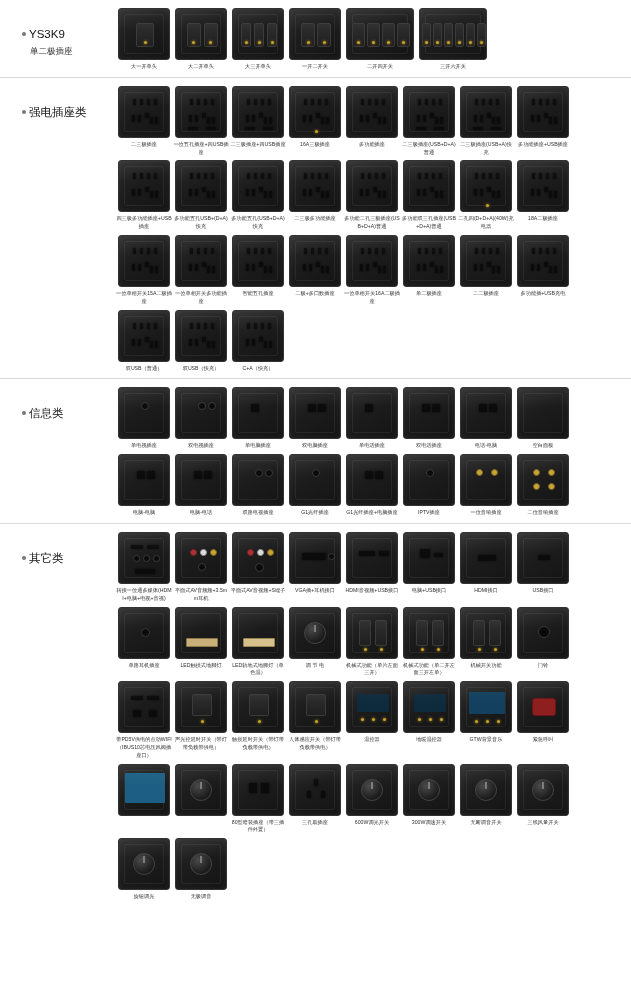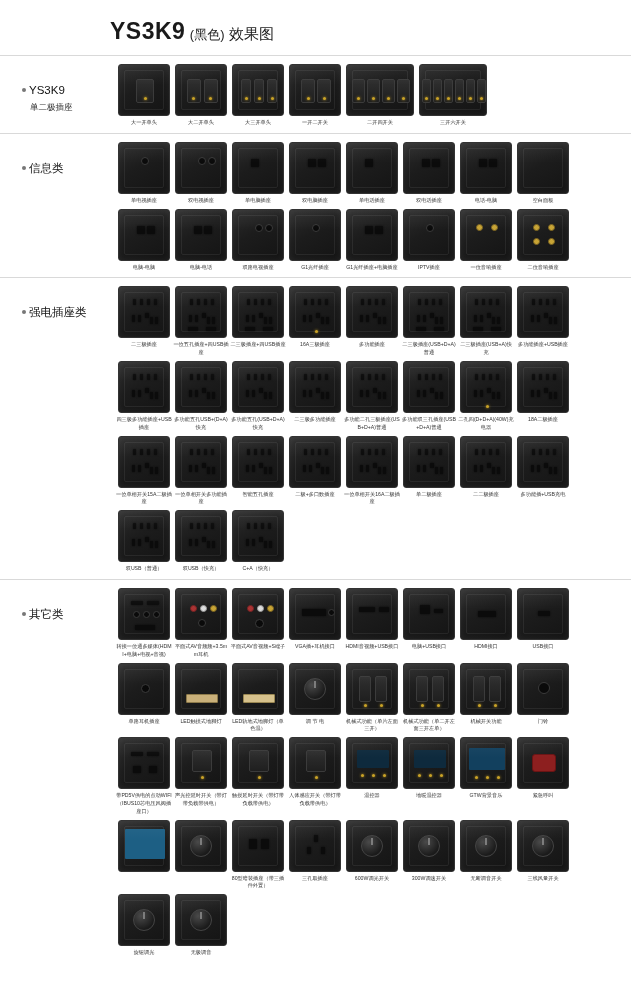--- a/index.html
+++ b/index.html
@@ -160,25 +160,20 @@
   .rca.white { background:#ddd; border-color:#999; }
   .smallbar {
     position:absolute; background:#202020; border:1px solid #3a3a3a; border-radius:1px;
   }
 </style>
 </head>
 <body>
 
 <div class="page">
 
-  <div class="header">
-    <span class="title-main">YS3K9</span>
-    <span class="title-sub">(黑色)</span>
-    <span class="title-tail">效果图</span>
-  </div>
 
   <div id="sections-root">
       <div class="section">
         <div class="sec-label"><span class="dot"></span><span class="l1">YS3K9</span><span class="l2">单二极插座</span></div>
         <div class="grid">
           <div class="cell">
             <div class="plate">
               <div class="face"></div>
               <div class="rocker" style="left:17px;top:14px;width:18px;height:24px"></div>
               <div class="led" style="left:24.5px;top:32px"></div>
@@ -245,20 +240,440 @@
               <div class="rocker" style="left:46px;top:14px;width:9px;height:24px"></div>
               <div class="led" style="left:49px;top:32px"></div>
               <div class="rocker" style="left:57px;top:14px;width:9px;height:24px"></div>
               <div class="led" style="left:60px;top:32px"></div>
             </div>
             <div class="caption">三开六开关</div>
           </div>
         </div>
       </div>
       <div class="section">
+        <div class="sec-label"><span class="dot"></span><span class="l1">强电插座类</span></div>
+        <div class="grid">
+          <div class="cell">
+            <div class="plate">
+              <div class="face"></div>
+              <div class="hole" style="left:14px;top:12px;width:3px;height:6px"></div>
+              <div class="hole" style="left:21px;top:12px;width:3px;height:6px"></div>
+              <div class="hole" style="left:28px;top:12px;width:3px;height:6px"></div>
+              <div class="hole" style="left:35px;top:12px;width:3px;height:6px"></div>
+              <div class="hole" style="left:13px;top:28px;width:3px;height:7px"></div>
+              <div class="hole" style="left:19px;top:28px;width:3px;height:7px"></div>
+              <div class="hole" style="left:26px;top:26px;width:3.5px;height:5px"></div>
+              <div class="hole" style="left:31px;top:30px;width:3px;height:7px"></div>
+              <div class="hole" style="left:36px;top:30px;width:3px;height:7px"></div>
+            </div>
+            <div class="caption">二三极插座</div>
+          </div>
+          <div class="cell">
+            <div class="plate">
+              <div class="face"></div>
+              <div class="hole" style="left:14px;top:12px;width:3px;height:6px"></div>
+              <div class="hole" style="left:21px;top:12px;width:3px;height:6px"></div>
+              <div class="hole" style="left:28px;top:12px;width:3px;height:6px"></div>
+              <div class="hole" style="left:35px;top:12px;width:3px;height:6px"></div>
+              <div class="hole" style="left:13px;top:28px;width:3px;height:7px"></div>
+              <div class="hole" style="left:19px;top:28px;width:3px;height:7px"></div>
+              <div class="hole" style="left:26px;top:26px;width:3.5px;height:5px"></div>
+              <div class="hole" style="left:31px;top:30px;width:3px;height:7px"></div>
+              <div class="hole" style="left:36px;top:30px;width:3px;height:7px"></div>
+              <div class="hole" style="left:12px;top:40px;width:10px;height:3.5px"></div>
+              <div class="hole" style="left:30px;top:40px;width:10px;height:3.5px"></div>
+            </div>
+            <div class="caption">一位五孔插座+四USB插座</div>
+          </div>
+          <div class="cell">
+            <div class="plate">
+              <div class="face"></div>
+              <div class="hole" style="left:14px;top:12px;width:3px;height:6px"></div>
+              <div class="hole" style="left:21px;top:12px;width:3px;height:6px"></div>
+              <div class="hole" style="left:28px;top:12px;width:3px;height:6px"></div>
+              <div class="hole" style="left:35px;top:12px;width:3px;height:6px"></div>
+              <div class="hole" style="left:13px;top:28px;width:3px;height:7px"></div>
+              <div class="hole" style="left:19px;top:28px;width:3px;height:7px"></div>
+              <div class="hole" style="left:26px;top:26px;width:3.5px;height:5px"></div>
+              <div class="hole" style="left:31px;top:30px;width:3px;height:7px"></div>
+              <div class="hole" style="left:36px;top:30px;width:3px;height:7px"></div>
+              <div class="hole" style="left:12px;top:40px;width:10px;height:3.5px"></div>
+              <div class="hole" style="left:30px;top:40px;width:10px;height:3.5px"></div>
+            </div>
+            <div class="caption">二三极插座+四USB插座</div>
+          </div>
+          <div class="cell">
+            <div class="plate">
+              <div class="face"></div>
+              <div class="hole" style="left:14px;top:12px;width:3px;height:6px"></div>
+              <div class="hole" style="left:21px;top:12px;width:3px;height:6px"></div>
+              <div class="hole" style="left:28px;top:12px;width:3px;height:6px"></div>
+              <div class="hole" style="left:35px;top:12px;width:3px;height:6px"></div>
+              <div class="hole" style="left:13px;top:28px;width:3px;height:7px"></div>
+              <div class="hole" style="left:19px;top:28px;width:3px;height:7px"></div>
+              <div class="hole" style="left:26px;top:26px;width:3.5px;height:5px"></div>
+              <div class="hole" style="left:31px;top:30px;width:3px;height:7px"></div>
+              <div class="hole" style="left:36px;top:30px;width:3px;height:7px"></div>
+              <div class="led" style="left:25px;top:43px"></div>
+            </div>
+            <div class="caption">16A三极插座</div>
+          </div>
+          <div class="cell">
+            <div class="plate">
+              <div class="face"></div>
+              <div class="hole" style="left:14px;top:12px;width:3px;height:6px"></div>
+              <div class="hole" style="left:21px;top:12px;width:3px;height:6px"></div>
+              <div class="hole" style="left:28px;top:12px;width:3px;height:6px"></div>
+              <div class="hole" style="left:35px;top:12px;width:3px;height:6px"></div>
+              <div class="hole" style="left:13px;top:28px;width:3px;height:7px"></div>
+              <div class="hole" style="left:19px;top:28px;width:3px;height:7px"></div>
+              <div class="hole" style="left:26px;top:26px;width:3.5px;height:5px"></div>
+              <div class="hole" style="left:31px;top:30px;width:3px;height:7px"></div>
+              <div class="hole" style="left:36px;top:30px;width:3px;height:7px"></div>
+            </div>
+            <div class="caption">多功能插座</div>
+          </div>
+          <div class="cell">
+            <div class="plate">
+              <div class="face"></div>
+              <div class="hole" style="left:14px;top:12px;width:3px;height:6px"></div>
+              <div class="hole" style="left:21px;top:12px;width:3px;height:6px"></div>
+              <div class="hole" style="left:28px;top:12px;width:3px;height:6px"></div>
+              <div class="hole" style="left:35px;top:12px;width:3px;height:6px"></div>
+              <div class="hole" style="left:13px;top:28px;width:3px;height:7px"></div>
+              <div class="hole" style="left:19px;top:28px;width:3px;height:7px"></div>
+              <div class="hole" style="left:26px;top:26px;width:3.5px;height:5px"></div>
+              <div class="hole" style="left:31px;top:30px;width:3px;height:7px"></div>
+              <div class="hole" style="left:36px;top:30px;width:3px;height:7px"></div>
+              <div class="hole" style="left:12px;top:40px;width:10px;height:3.5px"></div>
+              <div class="hole" style="left:30px;top:40px;width:10px;height:3.5px"></div>
+            </div>
+            <div class="caption">二三极插座(USB+D+A)普通</div>
+          </div>
+          <div class="cell">
+            <div class="plate">
+              <div class="face"></div>
+              <div class="hole" style="left:14px;top:12px;width:3px;height:6px"></div>
+              <div class="hole" style="left:21px;top:12px;width:3px;height:6px"></div>
+              <div class="hole" style="left:28px;top:12px;width:3px;height:6px"></div>
+              <div class="hole" style="left:35px;top:12px;width:3px;height:6px"></div>
+              <div class="hole" style="left:13px;top:28px;width:3px;height:7px"></div>
+              <div class="hole" style="left:19px;top:28px;width:3px;height:7px"></div>
+              <div class="hole" style="left:26px;top:26px;width:3.5px;height:5px"></div>
+              <div class="hole" style="left:31px;top:30px;width:3px;height:7px"></div>
+              <div class="hole" style="left:36px;top:30px;width:3px;height:7px"></div>
+              <div class="hole" style="left:12px;top:40px;width:10px;height:3.5px"></div>
+              <div class="hole" style="left:30px;top:40px;width:10px;height:3.5px"></div>
+            </div>
+            <div class="caption">二三极插座(USB+A)快充</div>
+          </div>
+          <div class="cell">
+            <div class="plate">
+              <div class="face"></div>
+              <div class="hole" style="left:14px;top:12px;width:3px;height:6px"></div>
+              <div class="hole" style="left:21px;top:12px;width:3px;height:6px"></div>
+              <div class="hole" style="left:28px;top:12px;width:3px;height:6px"></div>
+              <div class="hole" style="left:35px;top:12px;width:3px;height:6px"></div>
+              <div class="hole" style="left:13px;top:28px;width:3px;height:7px"></div>
+              <div class="hole" style="left:19px;top:28px;width:3px;height:7px"></div>
+              <div class="hole" style="left:26px;top:26px;width:3.5px;height:5px"></div>
+              <div class="hole" style="left:31px;top:30px;width:3px;height:7px"></div>
+              <div class="hole" style="left:36px;top:30px;width:3px;height:7px"></div>
+            </div>
+            <div class="caption">多功能插座+USB插座</div>
+          </div>
+          <div class="cell">
+            <div class="plate">
+              <div class="face"></div>
+              <div class="hole" style="left:14px;top:12px;width:3px;height:6px"></div>
+              <div class="hole" style="left:21px;top:12px;width:3px;height:6px"></div>
+              <div class="hole" style="left:28px;top:12px;width:3px;height:6px"></div>
+              <div class="hole" style="left:35px;top:12px;width:3px;height:6px"></div>
+              <div class="hole" style="left:13px;top:28px;width:3px;height:7px"></div>
+              <div class="hole" style="left:19px;top:28px;width:3px;height:7px"></div>
+              <div class="hole" style="left:26px;top:26px;width:3.5px;height:5px"></div>
+              <div class="hole" style="left:31px;top:30px;width:3px;height:7px"></div>
+              <div class="hole" style="left:36px;top:30px;width:3px;height:7px"></div>
+            </div>
+            <div class="caption">四三极多功能插座+USB插座</div>
+          </div>
+          <div class="cell">
+            <div class="plate">
+              <div class="face"></div>
+              <div class="hole" style="left:14px;top:12px;width:3px;height:6px"></div>
+              <div class="hole" style="left:21px;top:12px;width:3px;height:6px"></div>
+              <div class="hole" style="left:28px;top:12px;width:3px;height:6px"></div>
+              <div class="hole" style="left:35px;top:12px;width:3px;height:6px"></div>
+              <div class="hole" style="left:13px;top:28px;width:3px;height:7px"></div>
+              <div class="hole" style="left:19px;top:28px;width:3px;height:7px"></div>
+              <div class="hole" style="left:26px;top:26px;width:3.5px;height:5px"></div>
+              <div class="hole" style="left:31px;top:30px;width:3px;height:7px"></div>
+              <div class="hole" style="left:36px;top:30px;width:3px;height:7px"></div>
+            </div>
+            <div class="caption">多功能五孔USB+(D+A)快充</div>
+          </div>
+          <div class="cell">
+            <div class="plate">
+              <div class="face"></div>
+              <div class="hole" style="left:14px;top:12px;width:3px;height:6px"></div>
+              <div class="hole" style="left:21px;top:12px;width:3px;height:6px"></div>
+              <div class="hole" style="left:28px;top:12px;width:3px;height:6px"></div>
+              <div class="hole" style="left:35px;top:12px;width:3px;height:6px"></div>
+              <div class="hole" style="left:13px;top:28px;width:3px;height:7px"></div>
+              <div class="hole" style="left:19px;top:28px;width:3px;height:7px"></div>
+              <div class="hole" style="left:26px;top:26px;width:3.5px;height:5px"></div>
+              <div class="hole" style="left:31px;top:30px;width:3px;height:7px"></div>
+              <div class="hole" style="left:36px;top:30px;width:3px;height:7px"></div>
+            </div>
+            <div class="caption">多功能五孔(USB+D+A)快充</div>
+          </div>
+          <div class="cell">
+            <div class="plate">
+              <div class="face"></div>
+              <div class="hole" style="left:14px;top:12px;width:3px;height:6px"></div>
+              <div class="hole" style="left:21px;top:12px;width:3px;height:6px"></div>
+              <div class="hole" style="left:28px;top:12px;width:3px;height:6px"></div>
+              <div class="hole" style="left:35px;top:12px;width:3px;height:6px"></div>
+              <div class="hole" style="left:13px;top:28px;width:3px;height:7px"></div>
+              <div class="hole" style="left:19px;top:28px;width:3px;height:7px"></div>
+              <div class="hole" style="left:26px;top:26px;width:3.5px;height:5px"></div>
+              <div class="hole" style="left:31px;top:30px;width:3px;height:7px"></div>
+              <div class="hole" style="left:36px;top:30px;width:3px;height:7px"></div>
+            </div>
+            <div class="caption">二三极多功能插座</div>
+          </div>
+          <div class="cell">
+            <div class="plate">
+              <div class="face"></div>
+              <div class="hole" style="left:14px;top:12px;width:3px;height:6px"></div>
+              <div class="hole" style="left:21px;top:12px;width:3px;height:6px"></div>
+              <div class="hole" style="left:28px;top:12px;width:3px;height:6px"></div>
+              <div class="hole" style="left:35px;top:12px;width:3px;height:6px"></div>
+              <div class="hole" style="left:13px;top:28px;width:3px;height:7px"></div>
+              <div class="hole" style="left:19px;top:28px;width:3px;height:7px"></div>
+              <div class="hole" style="left:26px;top:26px;width:3.5px;height:5px"></div>
+              <div class="hole" style="left:31px;top:30px;width:3px;height:7px"></div>
+              <div class="hole" style="left:36px;top:30px;width:3px;height:7px"></div>
+            </div>
+            <div class="caption">多功能二孔三极插座(USB+D+A)普通</div>
+          </div>
+          <div class="cell">
+            <div class="plate">
+              <div class="face"></div>
+              <div class="hole" style="left:14px;top:12px;width:3px;height:6px"></div>
+              <div class="hole" style="left:21px;top:12px;width:3px;height:6px"></div>
+              <div class="hole" style="left:28px;top:12px;width:3px;height:6px"></div>
+              <div class="hole" style="left:35px;top:12px;width:3px;height:6px"></div>
+              <div class="hole" style="left:13px;top:28px;width:3px;height:7px"></div>
+              <div class="hole" style="left:19px;top:28px;width:3px;height:7px"></div>
+              <div class="hole" style="left:26px;top:26px;width:3.5px;height:5px"></div>
+              <div class="hole" style="left:31px;top:30px;width:3px;height:7px"></div>
+              <div class="hole" style="left:36px;top:30px;width:3px;height:7px"></div>
+            </div>
+            <div class="caption">多功能双三孔插座(USB+D+A)普通</div>
+          </div>
+          <div class="cell">
+            <div class="plate">
+              <div class="face"></div>
+              <div class="hole" style="left:14px;top:12px;width:3px;height:6px"></div>
+              <div class="hole" style="left:21px;top:12px;width:3px;height:6px"></div>
+              <div class="hole" style="left:28px;top:12px;width:3px;height:6px"></div>
+              <div class="hole" style="left:35px;top:12px;width:3px;height:6px"></div>
+              <div class="hole" style="left:13px;top:28px;width:3px;height:7px"></div>
+              <div class="hole" style="left:19px;top:28px;width:3px;height:7px"></div>
+              <div class="hole" style="left:26px;top:26px;width:3.5px;height:5px"></div>
+              <div class="hole" style="left:31px;top:30px;width:3px;height:7px"></div>
+              <div class="hole" style="left:36px;top:30px;width:3px;height:7px"></div>
+              <div class="led" style="left:25px;top:43px"></div>
+            </div>
+            <div class="caption">二孔四(D+D+A)(40W)充电器</div>
+          </div>
+          <div class="cell">
+            <div class="plate">
+              <div class="face"></div>
+              <div class="hole" style="left:14px;top:12px;width:3px;height:6px"></div>
+              <div class="hole" style="left:21px;top:12px;width:3px;height:6px"></div>
+              <div class="hole" style="left:28px;top:12px;width:3px;height:6px"></div>
+              <div class="hole" style="left:35px;top:12px;width:3px;height:6px"></div>
+              <div class="hole" style="left:13px;top:28px;width:3px;height:7px"></div>
+              <div class="hole" style="left:19px;top:28px;width:3px;height:7px"></div>
+              <div class="hole" style="left:26px;top:26px;width:3.5px;height:5px"></div>
+              <div class="hole" style="left:31px;top:30px;width:3px;height:7px"></div>
+              <div class="hole" style="left:36px;top:30px;width:3px;height:7px"></div>
+            </div>
+            <div class="caption">18A二极插座</div>
+          </div>
+          <div class="cell">
+            <div class="plate">
+              <div class="face"></div>
+              <div class="hole" style="left:14px;top:12px;width:3px;height:6px"></div>
+              <div class="hole" style="left:21px;top:12px;width:3px;height:6px"></div>
+              <div class="hole" style="left:28px;top:12px;width:3px;height:6px"></div>
+              <div class="hole" style="left:35px;top:12px;width:3px;height:6px"></div>
+              <div class="hole" style="left:13px;top:28px;width:3px;height:7px"></div>
+              <div class="hole" style="left:19px;top:28px;width:3px;height:7px"></div>
+              <div class="hole" style="left:26px;top:26px;width:3.5px;height:5px"></div>
+              <div class="hole" style="left:31px;top:30px;width:3px;height:7px"></div>
+              <div class="hole" style="left:36px;top:30px;width:3px;height:7px"></div>
+            </div>
+            <div class="caption">一位单相开关15A二极插座</div>
+          </div>
+          <div class="cell">
+            <div class="plate">
+              <div class="face"></div>
+              <div class="hole" style="left:14px;top:12px;width:3px;height:6px"></div>
+              <div class="hole" style="left:21px;top:12px;width:3px;height:6px"></div>
+              <div class="hole" style="left:28px;top:12px;width:3px;height:6px"></div>
+              <div class="hole" style="left:35px;top:12px;width:3px;height:6px"></div>
+              <div class="hole" style="left:13px;top:28px;width:3px;height:7px"></div>
+              <div class="hole" style="left:19px;top:28px;width:3px;height:7px"></div>
+              <div class="hole" style="left:26px;top:26px;width:3.5px;height:5px"></div>
+              <div class="hole" style="left:31px;top:30px;width:3px;height:7px"></div>
+              <div class="hole" style="left:36px;top:30px;width:3px;height:7px"></div>
+            </div>
+            <div class="caption">一位单相开关多功能插座</div>
+          </div>
+          <div class="cell">
+            <div class="plate">
+              <div class="face"></div>
+              <div class="hole" style="left:14px;top:12px;width:3px;height:6px"></div>
+              <div class="hole" style="left:21px;top:12px;width:3px;height:6px"></div>
+              <div class="hole" style="left:28px;top:12px;width:3px;height:6px"></div>
+              <div class="hole" style="left:35px;top:12px;width:3px;height:6px"></div>
+              <div class="hole" style="left:13px;top:28px;width:3px;height:7px"></div>
+              <div class="hole" style="left:19px;top:28px;width:3px;height:7px"></div>
+              <div class="hole" style="left:26px;top:26px;width:3.5px;height:5px"></div>
+              <div class="hole" style="left:31px;top:30px;width:3px;height:7px"></div>
+              <div class="hole" style="left:36px;top:30px;width:3px;height:7px"></div>
+            </div>
+            <div class="caption">智能五孔插座</div>
+          </div>
+          <div class="cell">
+            <div class="plate">
+              <div class="face"></div>
+              <div class="hole" style="left:14px;top:12px;width:3px;height:6px"></div>
+              <div class="hole" style="left:21px;top:12px;width:3px;height:6px"></div>
+              <div class="hole" style="left:28px;top:12px;width:3px;height:6px"></div>
+              <div class="hole" style="left:35px;top:12px;width:3px;height:6px"></div>
+              <div class="hole" style="left:13px;top:28px;width:3px;height:7px"></div>
+              <div class="hole" style="left:19px;top:28px;width:3px;height:7px"></div>
+              <div class="hole" style="left:26px;top:26px;width:3.5px;height:5px"></div>
+              <div class="hole" style="left:31px;top:30px;width:3px;height:7px"></div>
+              <div class="hole" style="left:36px;top:30px;width:3px;height:7px"></div>
+            </div>
+            <div class="caption">二极+多口数插座</div>
+          </div>
+          <div class="cell">
+            <div class="plate">
+              <div class="face"></div>
+              <div class="hole" style="left:14px;top:12px;width:3px;height:6px"></div>
+              <div class="hole" style="left:21px;top:12px;width:3px;height:6px"></div>
+              <div class="hole" style="left:28px;top:12px;width:3px;height:6px"></div>
+              <div class="hole" style="left:35px;top:12px;width:3px;height:6px"></div>
+              <div class="hole" style="left:13px;top:28px;width:3px;height:7px"></div>
+              <div class="hole" style="left:19px;top:28px;width:3px;height:7px"></div>
+              <div class="hole" style="left:26px;top:26px;width:3.5px;height:5px"></div>
+              <div class="hole" style="left:31px;top:30px;width:3px;height:7px"></div>
+              <div class="hole" style="left:36px;top:30px;width:3px;height:7px"></div>
+            </div>
+            <div class="caption">一位单相开关16A二极插座</div>
+          </div>
+          <div class="cell">
+            <div class="plate">
+              <div class="face"></div>
+              <div class="hole" style="left:14px;top:12px;width:3px;height:6px"></div>
+              <div class="hole" style="left:21px;top:12px;width:3px;height:6px"></div>
+              <div class="hole" style="left:28px;top:12px;width:3px;height:6px"></div>
+              <div class="hole" style="left:35px;top:12px;width:3px;height:6px"></div>
+              <div class="hole" style="left:13px;top:28px;width:3px;height:7px"></div>
+              <div class="hole" style="left:19px;top:28px;width:3px;height:7px"></div>
+              <div class="hole" style="left:26px;top:26px;width:3.5px;height:5px"></div>
+              <div class="hole" style="left:31px;top:30px;width:3px;height:7px"></div>
+              <div class="hole" style="left:36px;top:30px;width:3px;height:7px"></div>
+            </div>
+            <div class="caption">单二极插座</div>
+          </div>
+          <div class="cell">
+            <div class="plate">
+              <div class="face"></div>
+              <div class="hole" style="left:14px;top:12px;width:3px;height:6px"></div>
+              <div class="hole" style="left:21px;top:12px;width:3px;height:6px"></div>
+              <div class="hole" style="left:28px;top:12px;width:3px;height:6px"></div>
+              <div class="hole" style="left:35px;top:12px;width:3px;height:6px"></div>
+              <div class="hole" style="left:13px;top:28px;width:3px;height:7px"></div>
+              <div class="hole" style="left:19px;top:28px;width:3px;height:7px"></div>
+              <div class="hole" style="left:26px;top:26px;width:3.5px;height:5px"></div>
+              <div class="hole" style="left:31px;top:30px;width:3px;height:7px"></div>
+              <div class="hole" style="left:36px;top:30px;width:3px;height:7px"></div>
+            </div>
+            <div class="caption">二二极插座</div>
+          </div>
+          <div class="cell">
+            <div class="plate">
+              <div class="face"></div>
+              <div class="hole" style="left:14px;top:12px;width:3px;height:6px"></div>
+              <div class="hole" style="left:21px;top:12px;width:3px;height:6px"></div>
+              <div class="hole" style="left:28px;top:12px;width:3px;height:6px"></div>
+              <div class="hole" style="left:35px;top:12px;width:3px;height:6px"></div>
+              <div class="hole" style="left:13px;top:28px;width:3px;height:7px"></div>
+              <div class="hole" style="left:19px;top:28px;width:3px;height:7px"></div>
+              <div class="hole" style="left:26px;top:26px;width:3.5px;height:5px"></div>
+              <div class="hole" style="left:31px;top:30px;width:3px;height:7px"></div>
+              <div class="hole" style="left:36px;top:30px;width:3px;height:7px"></div>
+            </div>
+            <div class="caption">多功能插+USB充电</div>
+          </div>
+          <div class="cell">
+            <div class="plate">
+              <div class="face"></div>
+              <div class="hole" style="left:14px;top:12px;width:3px;height:6px"></div>
+              <div class="hole" style="left:21px;top:12px;width:3px;height:6px"></div>
+              <div class="hole" style="left:28px;top:12px;width:3px;height:6px"></div>
+              <div class="hole" style="left:35px;top:12px;width:3px;height:6px"></div>
+              <div class="hole" style="left:13px;top:28px;width:3px;height:7px"></div>
+              <div class="hole" style="left:19px;top:28px;width:3px;height:7px"></div>
+              <div class="hole" style="left:26px;top:26px;width:3.5px;height:5px"></div>
+              <div class="hole" style="left:31px;top:30px;width:3px;height:7px"></div>
+              <div class="hole" style="left:36px;top:30px;width:3px;height:7px"></div>
+            </div>
+            <div class="caption">双USB（普通）</div>
+          </div>
+          <div class="cell">
+            <div class="plate">
+              <div class="face"></div>
+              <div class="hole" style="left:14px;top:12px;width:3px;height:6px"></div>
+              <div class="hole" style="left:21px;top:12px;width:3px;height:6px"></div>
+              <div class="hole" style="left:28px;top:12px;width:3px;height:6px"></div>
+              <div class="hole" style="left:35px;top:12px;width:3px;height:6px"></div>
+              <div class="hole" style="left:13px;top:28px;width:3px;height:7px"></div>
+              <div class="hole" style="left:19px;top:28px;width:3px;height:7px"></div>
+              <div class="hole" style="left:26px;top:26px;width:3.5px;height:5px"></div>
+              <div class="hole" style="left:31px;top:30px;width:3px;height:7px"></div>
+              <div class="hole" style="left:36px;top:30px;width:3px;height:7px"></div>
+            </div>
+            <div class="caption">双USB（快充）</div>
+          </div>
+          <div class="cell">
+            <div class="plate">
+              <div class="face"></div>
+              <div class="hole" style="left:14px;top:12px;width:3px;height:6px"></div>
+              <div class="hole" style="left:21px;top:12px;width:3px;height:6px"></div>
+              <div class="hole" style="left:28px;top:12px;width:3px;height:6px"></div>
+              <div class="hole" style="left:35px;top:12px;width:3px;height:6px"></div>
+              <div class="hole" style="left:13px;top:28px;width:3px;height:7px"></div>
+              <div class="hole" style="left:19px;top:28px;width:3px;height:7px"></div>
+              <div class="hole" style="left:26px;top:26px;width:3.5px;height:5px"></div>
+              <div class="hole" style="left:31px;top:30px;width:3px;height:7px"></div>
+              <div class="hole" style="left:36px;top:30px;width:3px;height:7px"></div>
+            </div>
+            <div class="caption">C+A（快充）</div>
+          </div>
+        </div>
+      </div>
+      <div class="section">
         <div class="sec-label"><span class="dot"></span><span class="l1">信息类</span></div>
         <div class="grid">
           <div class="cell">
             <div class="plate">
               <div class="face"></div>
               <div class="round" style="left:22px;top:14px;width:8px;height:8px"></div>
             </div>
             <div class="caption">单电视插座</div>
           </div>
           <div class="cell">
@@ -369,440 +784,20 @@
           </div>
           <div class="cell">
             <div class="plate">
               <div class="face"></div>
               <div class="rca" style="left:15px;top:14px"></div>
               <div class="rca" style="left:30px;top:14px"></div>
               <div class="rca" style="left:15px;top:28px"></div>
               <div class="rca" style="left:30px;top:28px"></div>
             </div>
             <div class="caption">二位音响插座</div>
-          </div>
-        </div>
-      </div>
-      <div class="section">
-        <div class="sec-label"><span class="dot"></span><span class="l1">强电插座类</span></div>
-        <div class="grid">
-          <div class="cell">
-            <div class="plate">
-              <div class="face"></div>
-              <div class="hole" style="left:14px;top:12px;width:3px;height:6px"></div>
-              <div class="hole" style="left:21px;top:12px;width:3px;height:6px"></div>
-              <div class="hole" style="left:28px;top:12px;width:3px;height:6px"></div>
-              <div class="hole" style="left:35px;top:12px;width:3px;height:6px"></div>
-              <div class="hole" style="left:13px;top:28px;width:3px;height:7px"></div>
-              <div class="hole" style="left:19px;top:28px;width:3px;height:7px"></div>
-              <div class="hole" style="left:26px;top:26px;width:3.5px;height:5px"></div>
-              <div class="hole" style="left:31px;top:30px;width:3px;height:7px"></div>
-              <div class="hole" style="left:36px;top:30px;width:3px;height:7px"></div>
-            </div>
-            <div class="caption">二三极插座</div>
-          </div>
-          <div class="cell">
-            <div class="plate">
-              <div class="face"></div>
-              <div class="hole" style="left:14px;top:12px;width:3px;height:6px"></div>
-              <div class="hole" style="left:21px;top:12px;width:3px;height:6px"></div>
-              <div class="hole" style="left:28px;top:12px;width:3px;height:6px"></div>
-              <div class="hole" style="left:35px;top:12px;width:3px;height:6px"></div>
-              <div class="hole" style="left:13px;top:28px;width:3px;height:7px"></div>
-              <div class="hole" style="left:19px;top:28px;width:3px;height:7px"></div>
-              <div class="hole" style="left:26px;top:26px;width:3.5px;height:5px"></div>
-              <div class="hole" style="left:31px;top:30px;width:3px;height:7px"></div>
-              <div class="hole" style="left:36px;top:30px;width:3px;height:7px"></div>
-              <div class="hole" style="left:12px;top:40px;width:10px;height:3.5px"></div>
-              <div class="hole" style="left:30px;top:40px;width:10px;height:3.5px"></div>
-            </div>
-            <div class="caption">一位五孔插座+四USB插座</div>
-          </div>
-          <div class="cell">
-            <div class="plate">
-              <div class="face"></div>
-              <div class="hole" style="left:14px;top:12px;width:3px;height:6px"></div>
-              <div class="hole" style="left:21px;top:12px;width:3px;height:6px"></div>
-              <div class="hole" style="left:28px;top:12px;width:3px;height:6px"></div>
-              <div class="hole" style="left:35px;top:12px;width:3px;height:6px"></div>
-              <div class="hole" style="left:13px;top:28px;width:3px;height:7px"></div>
-              <div class="hole" style="left:19px;top:28px;width:3px;height:7px"></div>
-              <div class="hole" style="left:26px;top:26px;width:3.5px;height:5px"></div>
-              <div class="hole" style="left:31px;top:30px;width:3px;height:7px"></div>
-              <div class="hole" style="left:36px;top:30px;width:3px;height:7px"></div>
-              <div class="hole" style="left:12px;top:40px;width:10px;height:3.5px"></div>
-              <div class="hole" style="left:30px;top:40px;width:10px;height:3.5px"></div>
-            </div>
-            <div class="caption">二三极插座+四USB插座</div>
-          </div>
-          <div class="cell">
-            <div class="plate">
-              <div class="face"></div>
-              <div class="hole" style="left:14px;top:12px;width:3px;height:6px"></div>
-              <div class="hole" style="left:21px;top:12px;width:3px;height:6px"></div>
-              <div class="hole" style="left:28px;top:12px;width:3px;height:6px"></div>
-              <div class="hole" style="left:35px;top:12px;width:3px;height:6px"></div>
-              <div class="hole" style="left:13px;top:28px;width:3px;height:7px"></div>
-              <div class="hole" style="left:19px;top:28px;width:3px;height:7px"></div>
-              <div class="hole" style="left:26px;top:26px;width:3.5px;height:5px"></div>
-              <div class="hole" style="left:31px;top:30px;width:3px;height:7px"></div>
-              <div class="hole" style="left:36px;top:30px;width:3px;height:7px"></div>
-              <div class="led" style="left:25px;top:43px"></div>
-            </div>
-            <div class="caption">16A三极插座</div>
-          </div>
-          <div class="cell">
-            <div class="plate">
-              <div class="face"></div>
-              <div class="hole" style="left:14px;top:12px;width:3px;height:6px"></div>
-              <div class="hole" style="left:21px;top:12px;width:3px;height:6px"></div>
-              <div class="hole" style="left:28px;top:12px;width:3px;height:6px"></div>
-              <div class="hole" style="left:35px;top:12px;width:3px;height:6px"></div>
-              <div class="hole" style="left:13px;top:28px;width:3px;height:7px"></div>
-              <div class="hole" style="left:19px;top:28px;width:3px;height:7px"></div>
-              <div class="hole" style="left:26px;top:26px;width:3.5px;height:5px"></div>
-              <div class="hole" style="left:31px;top:30px;width:3px;height:7px"></div>
-              <div class="hole" style="left:36px;top:30px;width:3px;height:7px"></div>
-            </div>
-            <div class="caption">多功能插座</div>
-          </div>
-          <div class="cell">
-            <div class="plate">
-              <div class="face"></div>
-              <div class="hole" style="left:14px;top:12px;width:3px;height:6px"></div>
-              <div class="hole" style="left:21px;top:12px;width:3px;height:6px"></div>
-              <div class="hole" style="left:28px;top:12px;width:3px;height:6px"></div>
-              <div class="hole" style="left:35px;top:12px;width:3px;height:6px"></div>
-              <div class="hole" style="left:13px;top:28px;width:3px;height:7px"></div>
-              <div class="hole" style="left:19px;top:28px;width:3px;height:7px"></div>
-              <div class="hole" style="left:26px;top:26px;width:3.5px;height:5px"></div>
-              <div class="hole" style="left:31px;top:30px;width:3px;height:7px"></div>
-              <div class="hole" style="left:36px;top:30px;width:3px;height:7px"></div>
-              <div class="hole" style="left:12px;top:40px;width:10px;height:3.5px"></div>
-              <div class="hole" style="left:30px;top:40px;width:10px;height:3.5px"></div>
-            </div>
-            <div class="caption">二三极插座(USB+D+A)普通</div>
-          </div>
-          <div class="cell">
-            <div class="plate">
-              <div class="face"></div>
-              <div class="hole" style="left:14px;top:12px;width:3px;height:6px"></div>
-              <div class="hole" style="left:21px;top:12px;width:3px;height:6px"></div>
-              <div class="hole" style="left:28px;top:12px;width:3px;height:6px"></div>
-              <div class="hole" style="left:35px;top:12px;width:3px;height:6px"></div>
-              <div class="hole" style="left:13px;top:28px;width:3px;height:7px"></div>
-              <div class="hole" style="left:19px;top:28px;width:3px;height:7px"></div>
-              <div class="hole" style="left:26px;top:26px;width:3.5px;height:5px"></div>
-              <div class="hole" style="left:31px;top:30px;width:3px;height:7px"></div>
-              <div class="hole" style="left:36px;top:30px;width:3px;height:7px"></div>
-              <div class="hole" style="left:12px;top:40px;width:10px;height:3.5px"></div>
-              <div class="hole" style="left:30px;top:40px;width:10px;height:3.5px"></div>
-            </div>
-            <div class="caption">二三极插座(USB+A)快充</div>
-          </div>
-          <div class="cell">
-            <div class="plate">
-              <div class="face"></div>
-              <div class="hole" style="left:14px;top:12px;width:3px;height:6px"></div>
-              <div class="hole" style="left:21px;top:12px;width:3px;height:6px"></div>
-              <div class="hole" style="left:28px;top:12px;width:3px;height:6px"></div>
-              <div class="hole" style="left:35px;top:12px;width:3px;height:6px"></div>
-              <div class="hole" style="left:13px;top:28px;width:3px;height:7px"></div>
-              <div class="hole" style="left:19px;top:28px;width:3px;height:7px"></div>
-              <div class="hole" style="left:26px;top:26px;width:3.5px;height:5px"></div>
-              <div class="hole" style="left:31px;top:30px;width:3px;height:7px"></div>
-              <div class="hole" style="left:36px;top:30px;width:3px;height:7px"></div>
-            </div>
-            <div class="caption">多功能插座+USB插座</div>
-          </div>
-          <div class="cell">
-            <div class="plate">
-              <div class="face"></div>
-              <div class="hole" style="left:14px;top:12px;width:3px;height:6px"></div>
-              <div class="hole" style="left:21px;top:12px;width:3px;height:6px"></div>
-              <div class="hole" style="left:28px;top:12px;width:3px;height:6px"></div>
-              <div class="hole" style="left:35px;top:12px;width:3px;height:6px"></div>
-              <div class="hole" style="left:13px;top:28px;width:3px;height:7px"></div>
-              <div class="hole" style="left:19px;top:28px;width:3px;height:7px"></div>
-              <div class="hole" style="left:26px;top:26px;width:3.5px;height:5px"></div>
-              <div class="hole" style="left:31px;top:30px;width:3px;height:7px"></div>
-              <div class="hole" style="left:36px;top:30px;width:3px;height:7px"></div>
-            </div>
-            <div class="caption">四三极多功能插座+USB插座</div>
-          </div>
-          <div class="cell">
-            <div class="plate">
-              <div class="face"></div>
-              <div class="hole" style="left:14px;top:12px;width:3px;height:6px"></div>
-              <div class="hole" style="left:21px;top:12px;width:3px;height:6px"></div>
-              <div class="hole" style="left:28px;top:12px;width:3px;height:6px"></div>
-              <div class="hole" style="left:35px;top:12px;width:3px;height:6px"></div>
-              <div class="hole" style="left:13px;top:28px;width:3px;height:7px"></div>
-              <div class="hole" style="left:19px;top:28px;width:3px;height:7px"></div>
-              <div class="hole" style="left:26px;top:26px;width:3.5px;height:5px"></div>
-              <div class="hole" style="left:31px;top:30px;width:3px;height:7px"></div>
-              <div class="hole" style="left:36px;top:30px;width:3px;height:7px"></div>
-            </div>
-            <div class="caption">多功能五孔USB+(D+A)快充</div>
-          </div>
-          <div class="cell">
-            <div class="plate">
-              <div class="face"></div>
-              <div class="hole" style="left:14px;top:12px;width:3px;height:6px"></div>
-              <div class="hole" style="left:21px;top:12px;width:3px;height:6px"></div>
-              <div class="hole" style="left:28px;top:12px;width:3px;height:6px"></div>
-              <div class="hole" style="left:35px;top:12px;width:3px;height:6px"></div>
-              <div class="hole" style="left:13px;top:28px;width:3px;height:7px"></div>
-              <div class="hole" style="left:19px;top:28px;width:3px;height:7px"></div>
-              <div class="hole" style="left:26px;top:26px;width:3.5px;height:5px"></div>
-              <div class="hole" style="left:31px;top:30px;width:3px;height:7px"></div>
-              <div class="hole" style="left:36px;top:30px;width:3px;height:7px"></div>
-            </div>
-            <div class="caption">多功能五孔(USB+D+A)快充</div>
-          </div>
-          <div class="cell">
-            <div class="plate">
-              <div class="face"></div>
-              <div class="hole" style="left:14px;top:12px;width:3px;height:6px"></div>
-              <div class="hole" style="left:21px;top:12px;width:3px;height:6px"></div>
-              <div class="hole" style="left:28px;top:12px;width:3px;height:6px"></div>
-              <div class="hole" style="left:35px;top:12px;width:3px;height:6px"></div>
-              <div class="hole" style="left:13px;top:28px;width:3px;height:7px"></div>
-              <div class="hole" style="left:19px;top:28px;width:3px;height:7px"></div>
-              <div class="hole" style="left:26px;top:26px;width:3.5px;height:5px"></div>
-              <div class="hole" style="left:31px;top:30px;width:3px;height:7px"></div>
-              <div class="hole" style="left:36px;top:30px;width:3px;height:7px"></div>
-            </div>
-            <div class="caption">二三极多功能插座</div>
-          </div>
-          <div class="cell">
-            <div class="plate">
-              <div class="face"></div>
-              <div class="hole" style="left:14px;top:12px;width:3px;height:6px"></div>
-              <div class="hole" style="left:21px;top:12px;width:3px;height:6px"></div>
-              <div class="hole" style="left:28px;top:12px;width:3px;height:6px"></div>
-              <div class="hole" style="left:35px;top:12px;width:3px;height:6px"></div>
-              <div class="hole" style="left:13px;top:28px;width:3px;height:7px"></div>
-              <div class="hole" style="left:19px;top:28px;width:3px;height:7px"></div>
-              <div class="hole" style="left:26px;top:26px;width:3.5px;height:5px"></div>
-              <div class="hole" style="left:31px;top:30px;width:3px;height:7px"></div>
-              <div class="hole" style="left:36px;top:30px;width:3px;height:7px"></div>
-            </div>
-            <div class="caption">多功能二孔三极插座(USB+D+A)普通</div>
-          </div>
-          <div class="cell">
-            <div class="plate">
-              <div class="face"></div>
-              <div class="hole" style="left:14px;top:12px;width:3px;height:6px"></div>
-              <div class="hole" style="left:21px;top:12px;width:3px;height:6px"></div>
-              <div class="hole" style="left:28px;top:12px;width:3px;height:6px"></div>
-              <div class="hole" style="left:35px;top:12px;width:3px;height:6px"></div>
-              <div class="hole" style="left:13px;top:28px;width:3px;height:7px"></div>
-              <div class="hole" style="left:19px;top:28px;width:3px;height:7px"></div>
-              <div class="hole" style="left:26px;top:26px;width:3.5px;height:5px"></div>
-              <div class="hole" style="left:31px;top:30px;width:3px;height:7px"></div>
-              <div class="hole" style="left:36px;top:30px;width:3px;height:7px"></div>
-            </div>
-            <div class="caption">多功能双三孔插座(USB+D+A)普通</div>
-          </div>
-          <div class="cell">
-            <div class="plate">
-              <div class="face"></div>
-              <div class="hole" style="left:14px;top:12px;width:3px;height:6px"></div>
-              <div class="hole" style="left:21px;top:12px;width:3px;height:6px"></div>
-              <div class="hole" style="left:28px;top:12px;width:3px;height:6px"></div>
-              <div class="hole" style="left:35px;top:12px;width:3px;height:6px"></div>
-              <div class="hole" style="left:13px;top:28px;width:3px;height:7px"></div>
-              <div class="hole" style="left:19px;top:28px;width:3px;height:7px"></div>
-              <div class="hole" style="left:26px;top:26px;width:3.5px;height:5px"></div>
-              <div class="hole" style="left:31px;top:30px;width:3px;height:7px"></div>
-              <div class="hole" style="left:36px;top:30px;width:3px;height:7px"></div>
-              <div class="led" style="left:25px;top:43px"></div>
-            </div>
-            <div class="caption">二孔四(D+D+A)(40W)充电器</div>
-          </div>
-          <div class="cell">
-            <div class="plate">
-              <div class="face"></div>
-              <div class="hole" style="left:14px;top:12px;width:3px;height:6px"></div>
-              <div class="hole" style="left:21px;top:12px;width:3px;height:6px"></div>
-              <div class="hole" style="left:28px;top:12px;width:3px;height:6px"></div>
-              <div class="hole" style="left:35px;top:12px;width:3px;height:6px"></div>
-              <div class="hole" style="left:13px;top:28px;width:3px;height:7px"></div>
-              <div class="hole" style="left:19px;top:28px;width:3px;height:7px"></div>
-              <div class="hole" style="left:26px;top:26px;width:3.5px;height:5px"></div>
-              <div class="hole" style="left:31px;top:30px;width:3px;height:7px"></div>
-              <div class="hole" style="left:36px;top:30px;width:3px;height:7px"></div>
-            </div>
-            <div class="caption">18A二极插座</div>
-          </div>
-          <div class="cell">
-            <div class="plate">
-              <div class="face"></div>
-              <div class="hole" style="left:14px;top:12px;width:3px;height:6px"></div>
-              <div class="hole" style="left:21px;top:12px;width:3px;height:6px"></div>
-              <div class="hole" style="left:28px;top:12px;width:3px;height:6px"></div>
-              <div class="hole" style="left:35px;top:12px;width:3px;height:6px"></div>
-              <div class="hole" style="left:13px;top:28px;width:3px;height:7px"></div>
-              <div class="hole" style="left:19px;top:28px;width:3px;height:7px"></div>
-              <div class="hole" style="left:26px;top:26px;width:3.5px;height:5px"></div>
-              <div class="hole" style="left:31px;top:30px;width:3px;height:7px"></div>
-              <div class="hole" style="left:36px;top:30px;width:3px;height:7px"></div>
-            </div>
-            <div class="caption">一位单相开关15A二极插座</div>
-          </div>
-          <div class="cell">
-            <div class="plate">
-              <div class="face"></div>
-              <div class="hole" style="left:14px;top:12px;width:3px;height:6px"></div>
-              <div class="hole" style="left:21px;top:12px;width:3px;height:6px"></div>
-              <div class="hole" style="left:28px;top:12px;width:3px;height:6px"></div>
-              <div class="hole" style="left:35px;top:12px;width:3px;height:6px"></div>
-              <div class="hole" style="left:13px;top:28px;width:3px;height:7px"></div>
-              <div class="hole" style="left:19px;top:28px;width:3px;height:7px"></div>
-              <div class="hole" style="left:26px;top:26px;width:3.5px;height:5px"></div>
-              <div class="hole" style="left:31px;top:30px;width:3px;height:7px"></div>
-              <div class="hole" style="left:36px;top:30px;width:3px;height:7px"></div>
-            </div>
-            <div class="caption">一位单相开关多功能插座</div>
-          </div>
-          <div class="cell">
-            <div class="plate">
-              <div class="face"></div>
-              <div class="hole" style="left:14px;top:12px;width:3px;height:6px"></div>
-              <div class="hole" style="left:21px;top:12px;width:3px;height:6px"></div>
-              <div class="hole" style="left:28px;top:12px;width:3px;height:6px"></div>
-              <div class="hole" style="left:35px;top:12px;width:3px;height:6px"></div>
-              <div class="hole" style="left:13px;top:28px;width:3px;height:7px"></div>
-              <div class="hole" style="left:19px;top:28px;width:3px;height:7px"></div>
-              <div class="hole" style="left:26px;top:26px;width:3.5px;height:5px"></div>
-              <div class="hole" style="left:31px;top:30px;width:3px;height:7px"></div>
-              <div class="hole" style="left:36px;top:30px;width:3px;height:7px"></div>
-            </div>
-            <div class="caption">智能五孔插座</div>
-          </div>
-          <div class="cell">
-            <div class="plate">
-              <div class="face"></div>
-              <div class="hole" style="left:14px;top:12px;width:3px;height:6px"></div>
-              <div class="hole" style="left:21px;top:12px;width:3px;height:6px"></div>
-              <div class="hole" style="left:28px;top:12px;width:3px;height:6px"></div>
-              <div class="hole" style="left:35px;top:12px;width:3px;height:6px"></div>
-              <div class="hole" style="left:13px;top:28px;width:3px;height:7px"></div>
-              <div class="hole" style="left:19px;top:28px;width:3px;height:7px"></div>
-              <div class="hole" style="left:26px;top:26px;width:3.5px;height:5px"></div>
-              <div class="hole" style="left:31px;top:30px;width:3px;height:7px"></div>
-              <div class="hole" style="left:36px;top:30px;width:3px;height:7px"></div>
-            </div>
-            <div class="caption">二极+多口数插座</div>
-          </div>
-          <div class="cell">
-            <div class="plate">
-              <div class="face"></div>
-              <div class="hole" style="left:14px;top:12px;width:3px;height:6px"></div>
-              <div class="hole" style="left:21px;top:12px;width:3px;height:6px"></div>
-              <div class="hole" style="left:28px;top:12px;width:3px;height:6px"></div>
-              <div class="hole" style="left:35px;top:12px;width:3px;height:6px"></div>
-              <div class="hole" style="left:13px;top:28px;width:3px;height:7px"></div>
-              <div class="hole" style="left:19px;top:28px;width:3px;height:7px"></div>
-              <div class="hole" style="left:26px;top:26px;width:3.5px;height:5px"></div>
-              <div class="hole" style="left:31px;top:30px;width:3px;height:7px"></div>
-              <div class="hole" style="left:36px;top:30px;width:3px;height:7px"></div>
-            </div>
-            <div class="caption">一位单相开关16A二极插座</div>
-          </div>
-          <div class="cell">
-            <div class="plate">
-              <div class="face"></div>
-              <div class="hole" style="left:14px;top:12px;width:3px;height:6px"></div>
-              <div class="hole" style="left:21px;top:12px;width:3px;height:6px"></div>
-              <div class="hole" style="left:28px;top:12px;width:3px;height:6px"></div>
-              <div class="hole" style="left:35px;top:12px;width:3px;height:6px"></div>
-              <div class="hole" style="left:13px;top:28px;width:3px;height:7px"></div>
-              <div class="hole" style="left:19px;top:28px;width:3px;height:7px"></div>
-              <div class="hole" style="left:26px;top:26px;width:3.5px;height:5px"></div>
-              <div class="hole" style="left:31px;top:30px;width:3px;height:7px"></div>
-              <div class="hole" style="left:36px;top:30px;width:3px;height:7px"></div>
-            </div>
-            <div class="caption">单二极插座</div>
-          </div>
-          <div class="cell">
-            <div class="plate">
-              <div class="face"></div>
-              <div class="hole" style="left:14px;top:12px;width:3px;height:6px"></div>
-              <div class="hole" style="left:21px;top:12px;width:3px;height:6px"></div>
-              <div class="hole" style="left:28px;top:12px;width:3px;height:6px"></div>
-              <div class="hole" style="left:35px;top:12px;width:3px;height:6px"></div>
-              <div class="hole" style="left:13px;top:28px;width:3px;height:7px"></div>
-              <div class="hole" style="left:19px;top:28px;width:3px;height:7px"></div>
-              <div class="hole" style="left:26px;top:26px;width:3.5px;height:5px"></div>
-              <div class="hole" style="left:31px;top:30px;width:3px;height:7px"></div>
-              <div class="hole" style="left:36px;top:30px;width:3px;height:7px"></div>
-            </div>
-            <div class="caption">二二极插座</div>
-          </div>
-          <div class="cell">
-            <div class="plate">
-              <div class="face"></div>
-              <div class="hole" style="left:14px;top:12px;width:3px;height:6px"></div>
-              <div class="hole" style="left:21px;top:12px;width:3px;height:6px"></div>
-              <div class="hole" style="left:28px;top:12px;width:3px;height:6px"></div>
-              <div class="hole" style="left:35px;top:12px;width:3px;height:6px"></div>
-              <div class="hole" style="left:13px;top:28px;width:3px;height:7px"></div>
-              <div class="hole" style="left:19px;top:28px;width:3px;height:7px"></div>
-              <div class="hole" style="left:26px;top:26px;width:3.5px;height:5px"></div>
-              <div class="hole" style="left:31px;top:30px;width:3px;height:7px"></div>
-              <div class="hole" style="left:36px;top:30px;width:3px;height:7px"></div>
-            </div>
-            <div class="caption">多功能插+USB充电</div>
-          </div>
-          <div class="cell">
-            <div class="plate">
-              <div class="face"></div>
-              <div class="hole" style="left:14px;top:12px;width:3px;height:6px"></div>
-              <div class="hole" style="left:21px;top:12px;width:3px;height:6px"></div>
-              <div class="hole" style="left:28px;top:12px;width:3px;height:6px"></div>
-              <div class="hole" style="left:35px;top:12px;width:3px;height:6px"></div>
-              <div class="hole" style="left:13px;top:28px;width:3px;height:7px"></div>
-              <div class="hole" style="left:19px;top:28px;width:3px;height:7px"></div>
-              <div class="hole" style="left:26px;top:26px;width:3.5px;height:5px"></div>
-              <div class="hole" style="left:31px;top:30px;width:3px;height:7px"></div>
-              <div class="hole" style="left:36px;top:30px;width:3px;height:7px"></div>
-            </div>
-            <div class="caption">双USB（普通）</div>
-          </div>
-          <div class="cell">
-            <div class="plate">
-              <div class="face"></div>
-              <div class="hole" style="left:14px;top:12px;width:3px;height:6px"></div>
-              <div class="hole" style="left:21px;top:12px;width:3px;height:6px"></div>
-              <div class="hole" style="left:28px;top:12px;width:3px;height:6px"></div>
-              <div class="hole" style="left:35px;top:12px;width:3px;height:6px"></div>
-              <div class="hole" style="left:13px;top:28px;width:3px;height:7px"></div>
-              <div class="hole" style="left:19px;top:28px;width:3px;height:7px"></div>
-              <div class="hole" style="left:26px;top:26px;width:3.5px;height:5px"></div>
-              <div class="hole" style="left:31px;top:30px;width:3px;height:7px"></div>
-              <div class="hole" style="left:36px;top:30px;width:3px;height:7px"></div>
-            </div>
-            <div class="caption">双USB（快充）</div>
-          </div>
-          <div class="cell">
-            <div class="plate">
-              <div class="face"></div>
-              <div class="hole" style="left:14px;top:12px;width:3px;height:6px"></div>
-              <div class="hole" style="left:21px;top:12px;width:3px;height:6px"></div>
-              <div class="hole" style="left:28px;top:12px;width:3px;height:6px"></div>
-              <div class="hole" style="left:35px;top:12px;width:3px;height:6px"></div>
-              <div class="hole" style="left:13px;top:28px;width:3px;height:7px"></div>
-              <div class="hole" style="left:19px;top:28px;width:3px;height:7px"></div>
-              <div class="hole" style="left:26px;top:26px;width:3.5px;height:5px"></div>
-              <div class="hole" style="left:31px;top:30px;width:3px;height:7px"></div>
-              <div class="hole" style="left:36px;top:30px;width:3px;height:7px"></div>
-            </div>
-            <div class="caption">C+A（快充）</div>
           </div>
         </div>
       </div>
       <div class="section">
         <div class="sec-label"><span class="dot"></span><span class="l1">其它类</span></div>
         <div class="grid">
           <div class="cell">
             <div class="plate">
               <div class="face"></div>
               <div class="hole" style="left:12px;top:12px;width:12px;height:4px"></div>

